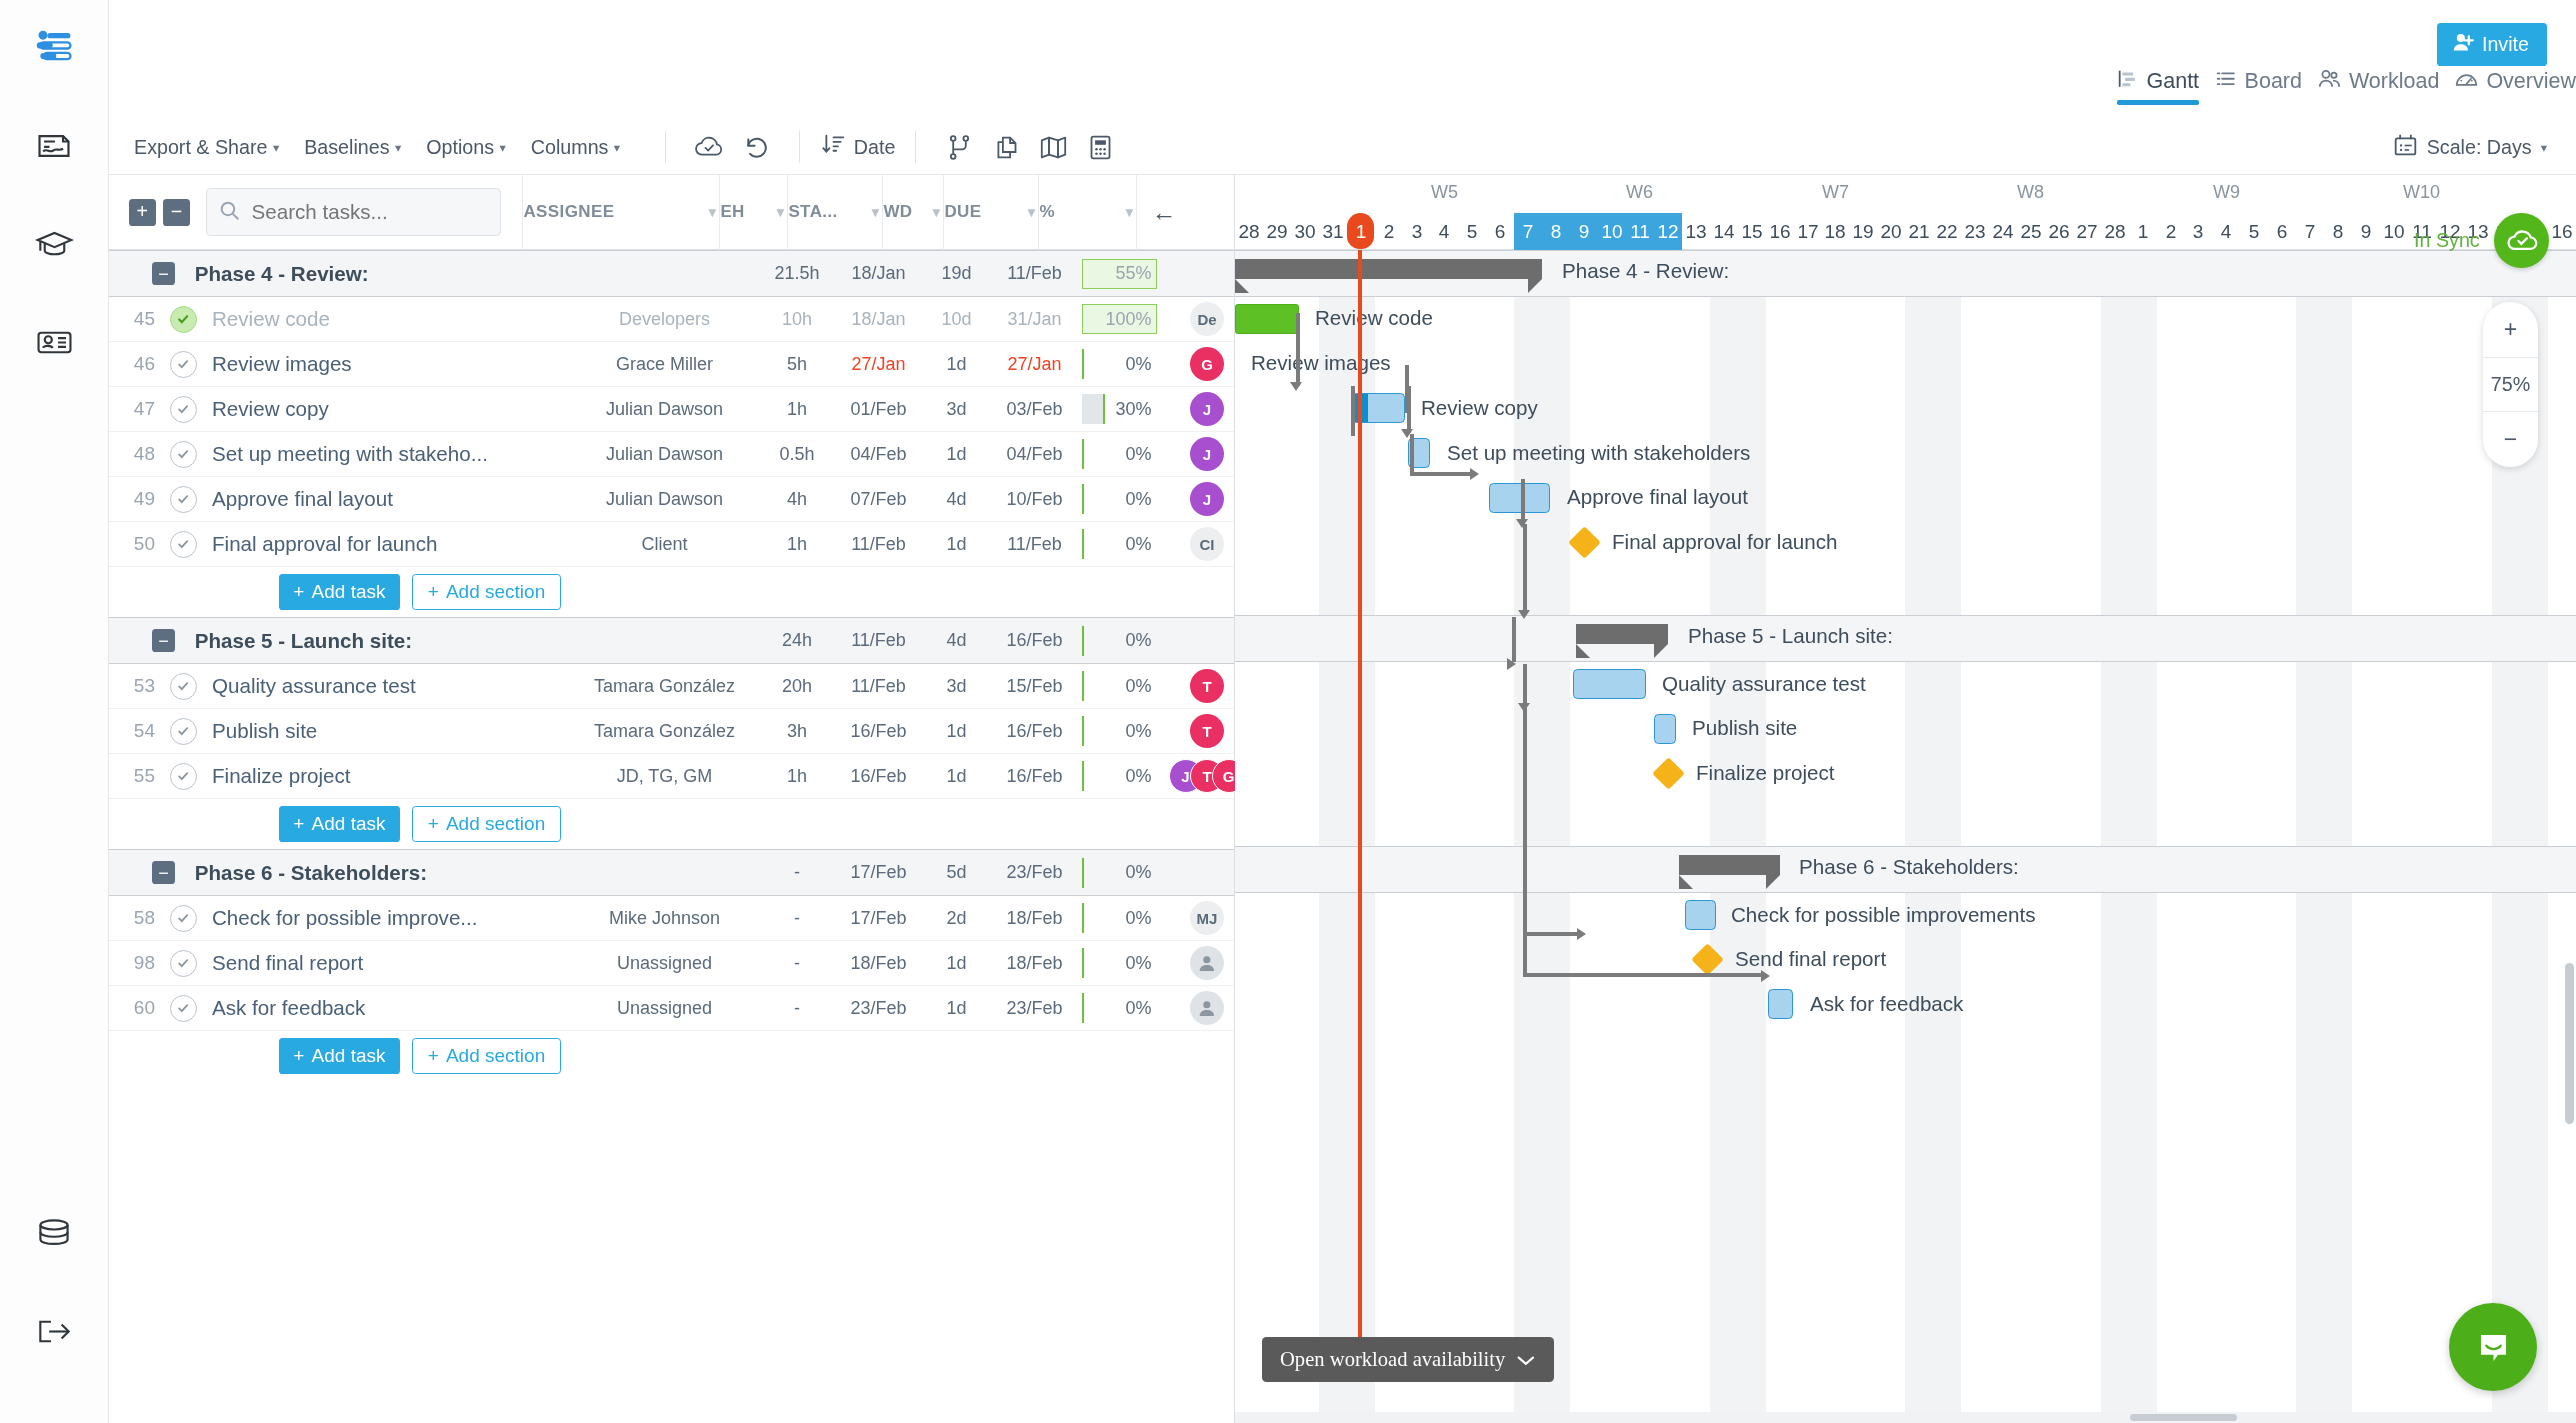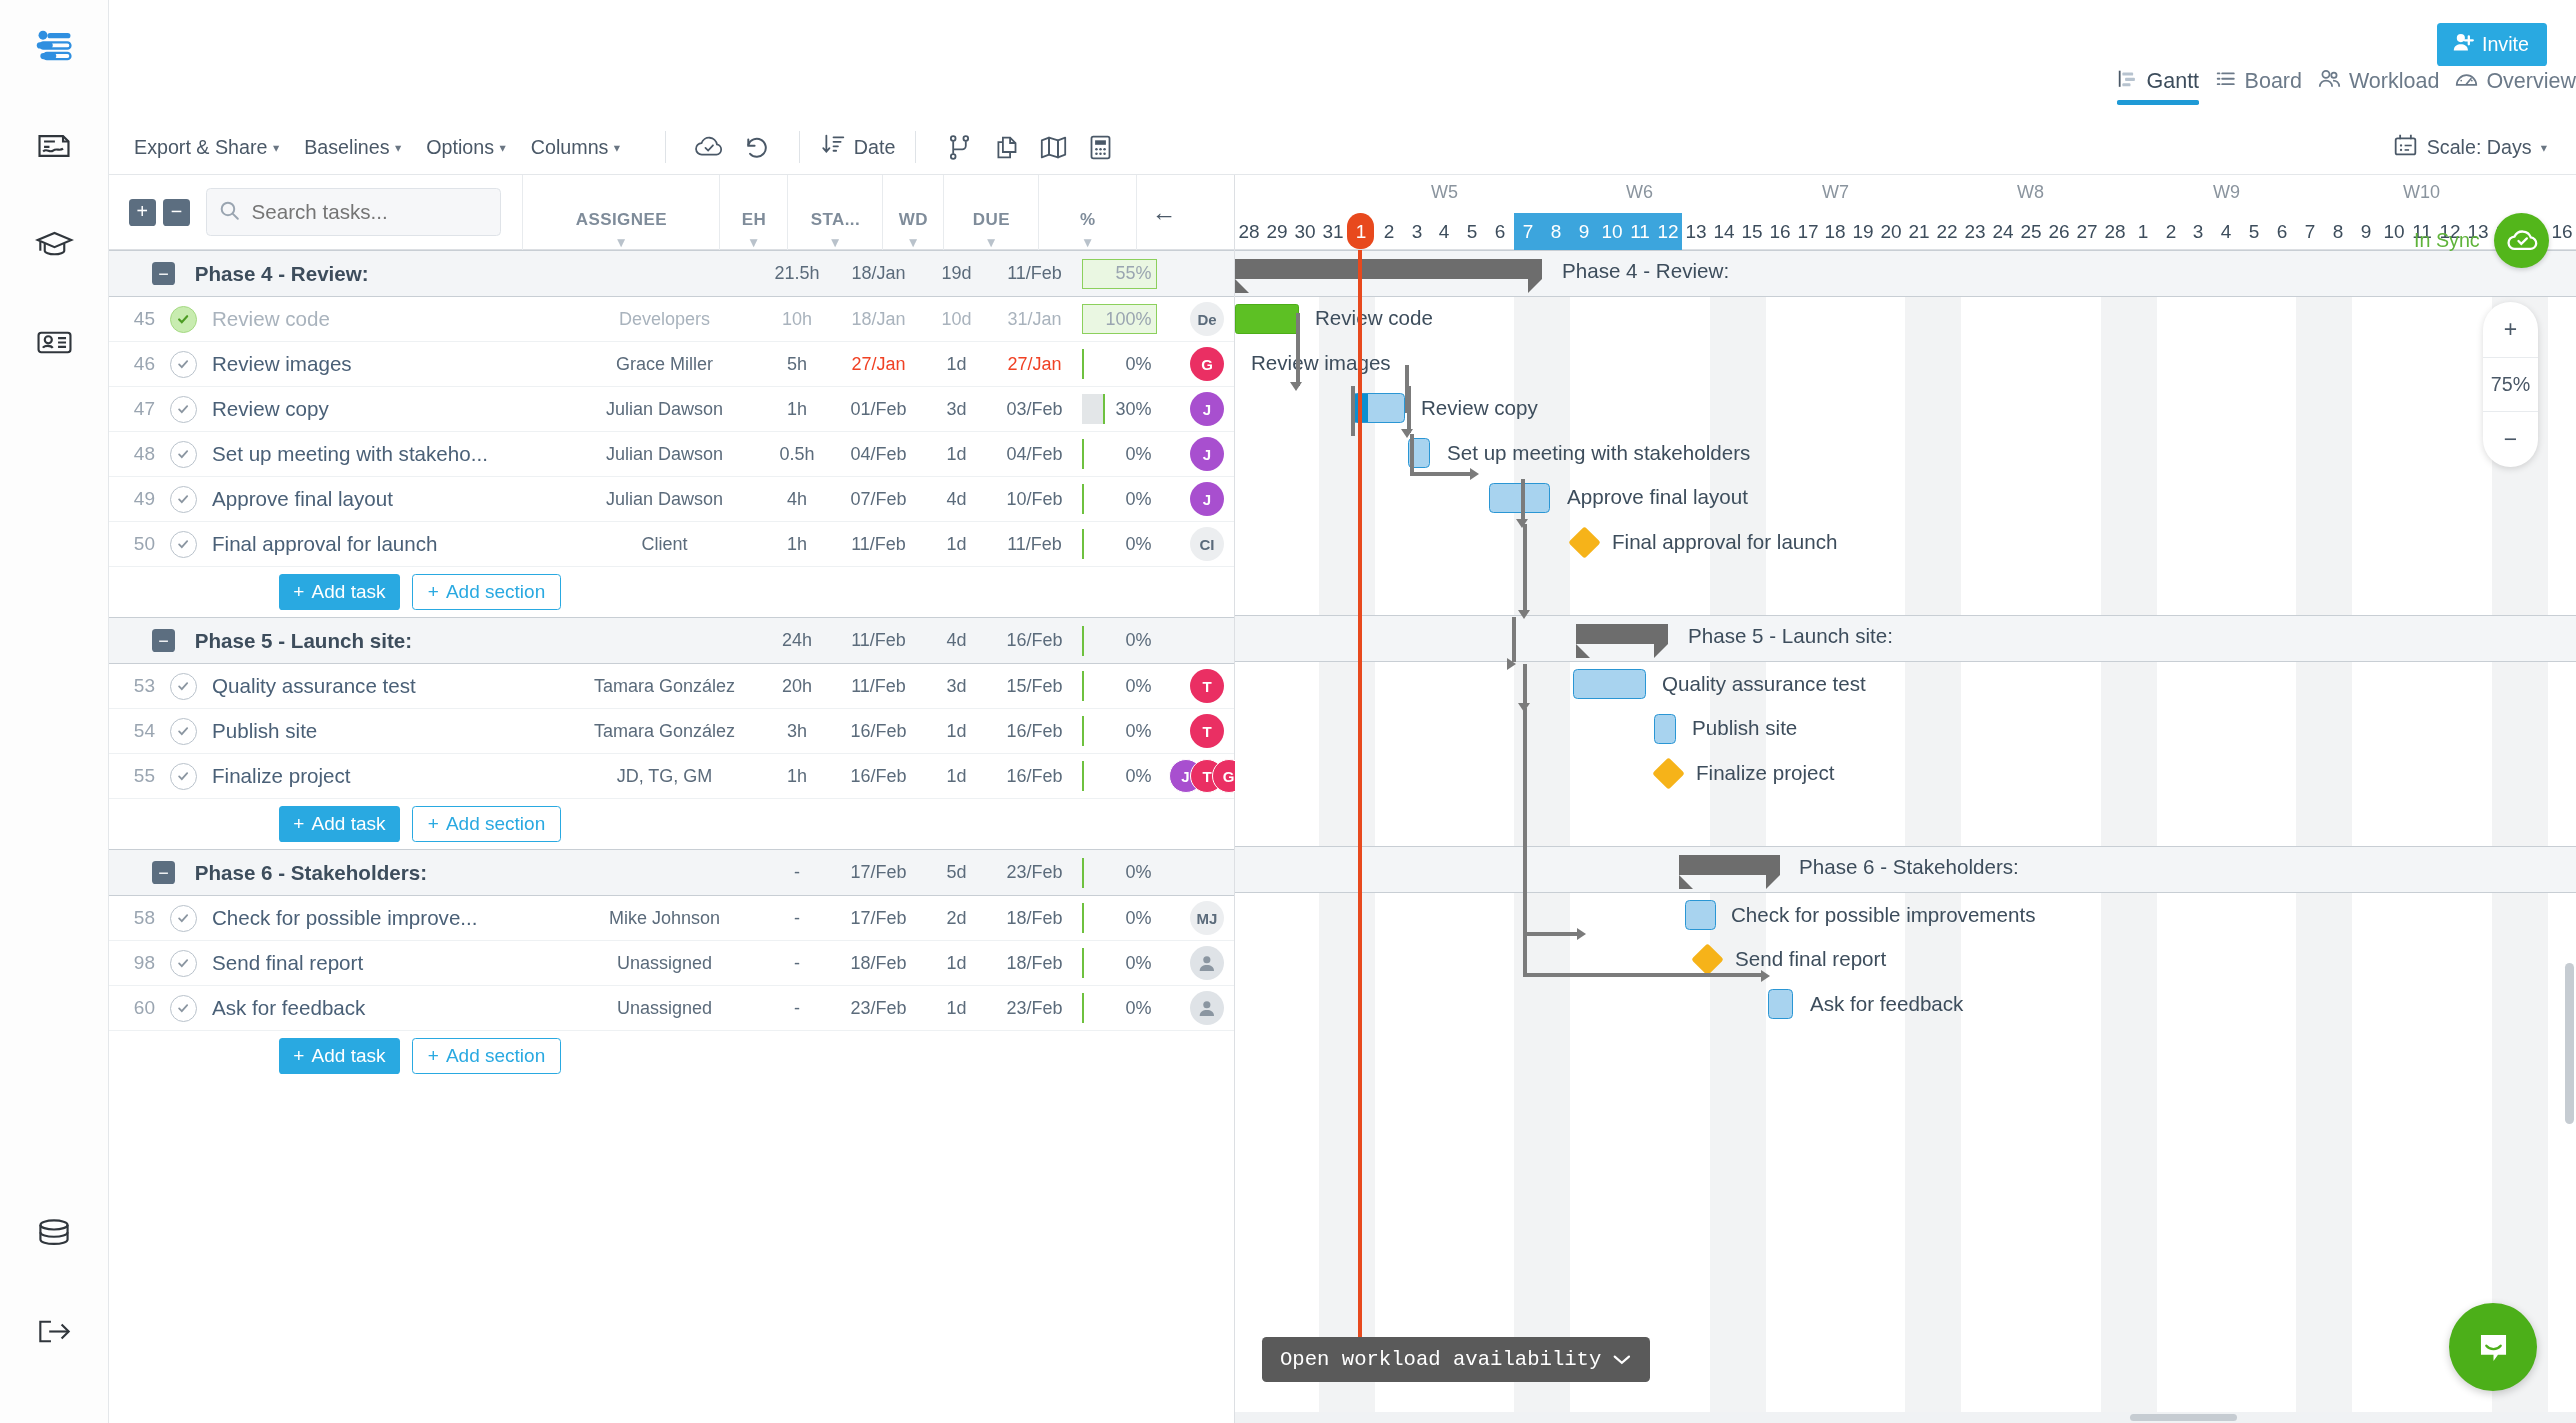--- a/index.html
+++ b/index.html
@@ -94,22 +94,22 @@
     display: flex; align-items: center; gap: 10.7px; padding: 0 12.5px;
   }
   .search-input {
     border: none; outline: none; background: transparent;
     font-size: 20.6px; color: #8a949e; width: 100%;
     font-family: "Liberation Sans", sans-serif;
   }
   .gh-cols { display: flex; align-items: center; height: 75px; margin-left: 21.5px; }
   .gh-col {
     font-size: 17px; font-weight: bold; color: #7f8c9a; letter-spacing: 0.4px;
-    height: 75px; display: flex; align-items: center; justify-content: flex-end; gap: 4.5px;
-    border-left: 0.9px solid #e8ebee; cursor: pointer; flex-direction: column;
+    height: 75px; display: flex; align-items: center; justify-content: space-between; gap: 4.5px;
+    border-left: 0.9px solid #e8ebee; cursor: pointer;
   }
   .gh-col .fdrop { color: #b9c2cb; font-size: 13.4px; }
   .gh-back { width: 54px; display: flex; align-items: center; justify-content: center;
              font-size: 25px; color: #4a5867; cursor: pointer; border-left: 0.9px solid #e8ebee; height: 75px; }
 
   .rows { position: relative; }
 
   .row { display: flex; align-items: center; height: 45px; border-bottom: 0.9px solid #eef1f3; position: relative; }
   .row.task { height: 45px; }
   .row.phase {
@@ -240,21 +240,21 @@
     display: flex; flex-direction: column; align-items: center; z-index: 20;
   }
   .zoomctl > div { width: 55px; height: 55px; display: flex; align-items: center; justify-content: center;
                    font-size: 23px; color: #4a5867; cursor: pointer; }
   .zoomctl .mid { border-top: 0.9px solid #e8ebee; border-bottom: 0.9px solid #e8ebee; font-size: 19.7px; }
 
   .workload-btn {
     position: absolute; left: 27px; bottom: 41px; z-index: 20;
     background: #5a5a5a; color: #fff; border: none; border-radius: 4.5px;
     height: 45px; padding: 0 18px; font-size: 20.6px; cursor: pointer;
-    display: flex; align-items: center; gap: 10.7px; font-family: Liberation Mono, monospace;
+    display: flex; align-items: center; gap: 10.7px; font-family: Liberation Serif, serif;
   }
   .intercom {
     position: absolute; right: 39px; bottom: 32px; width: 88px; height: 88px;
     border-radius: 50%; background: #4caf19; z-index: 30; cursor: pointer;
     display: flex; align-items: center; justify-content: center;
     box-shadow: 0 2.7px 9px rgba(0,0,0,.2);
   }
   .hscroll {
     position: absolute; left: 0; right: 0; bottom: 0; height: 10.7px; background: #f0f2f4;
   }

